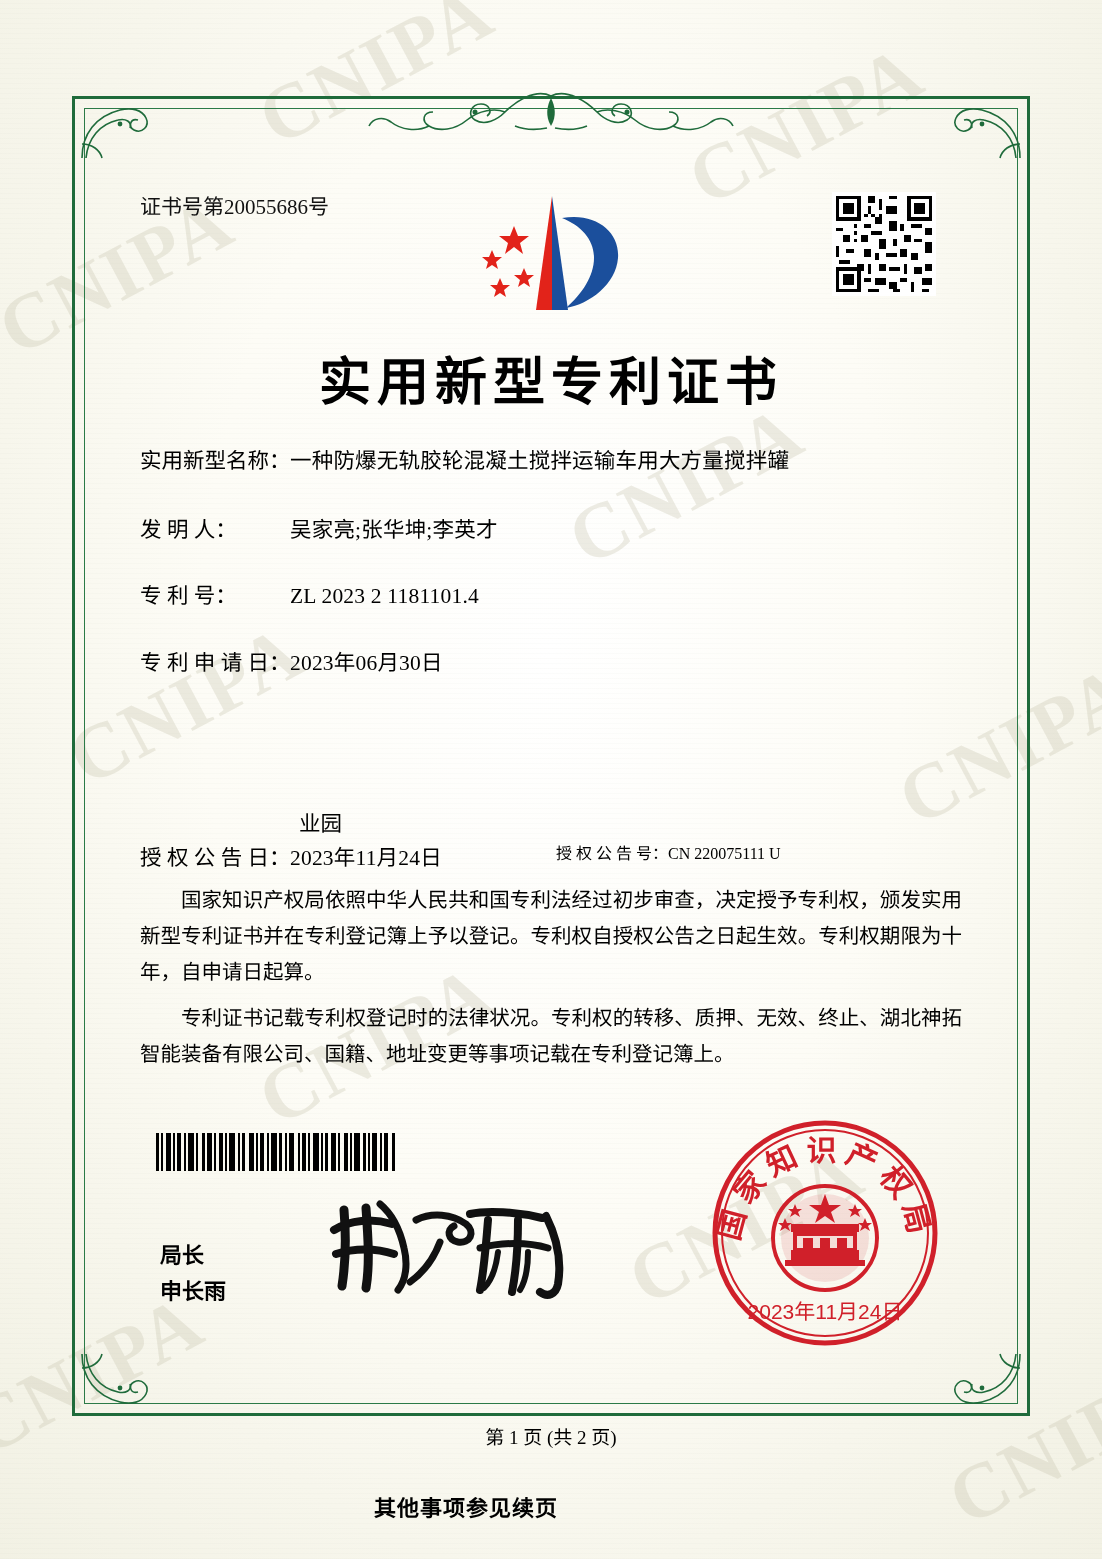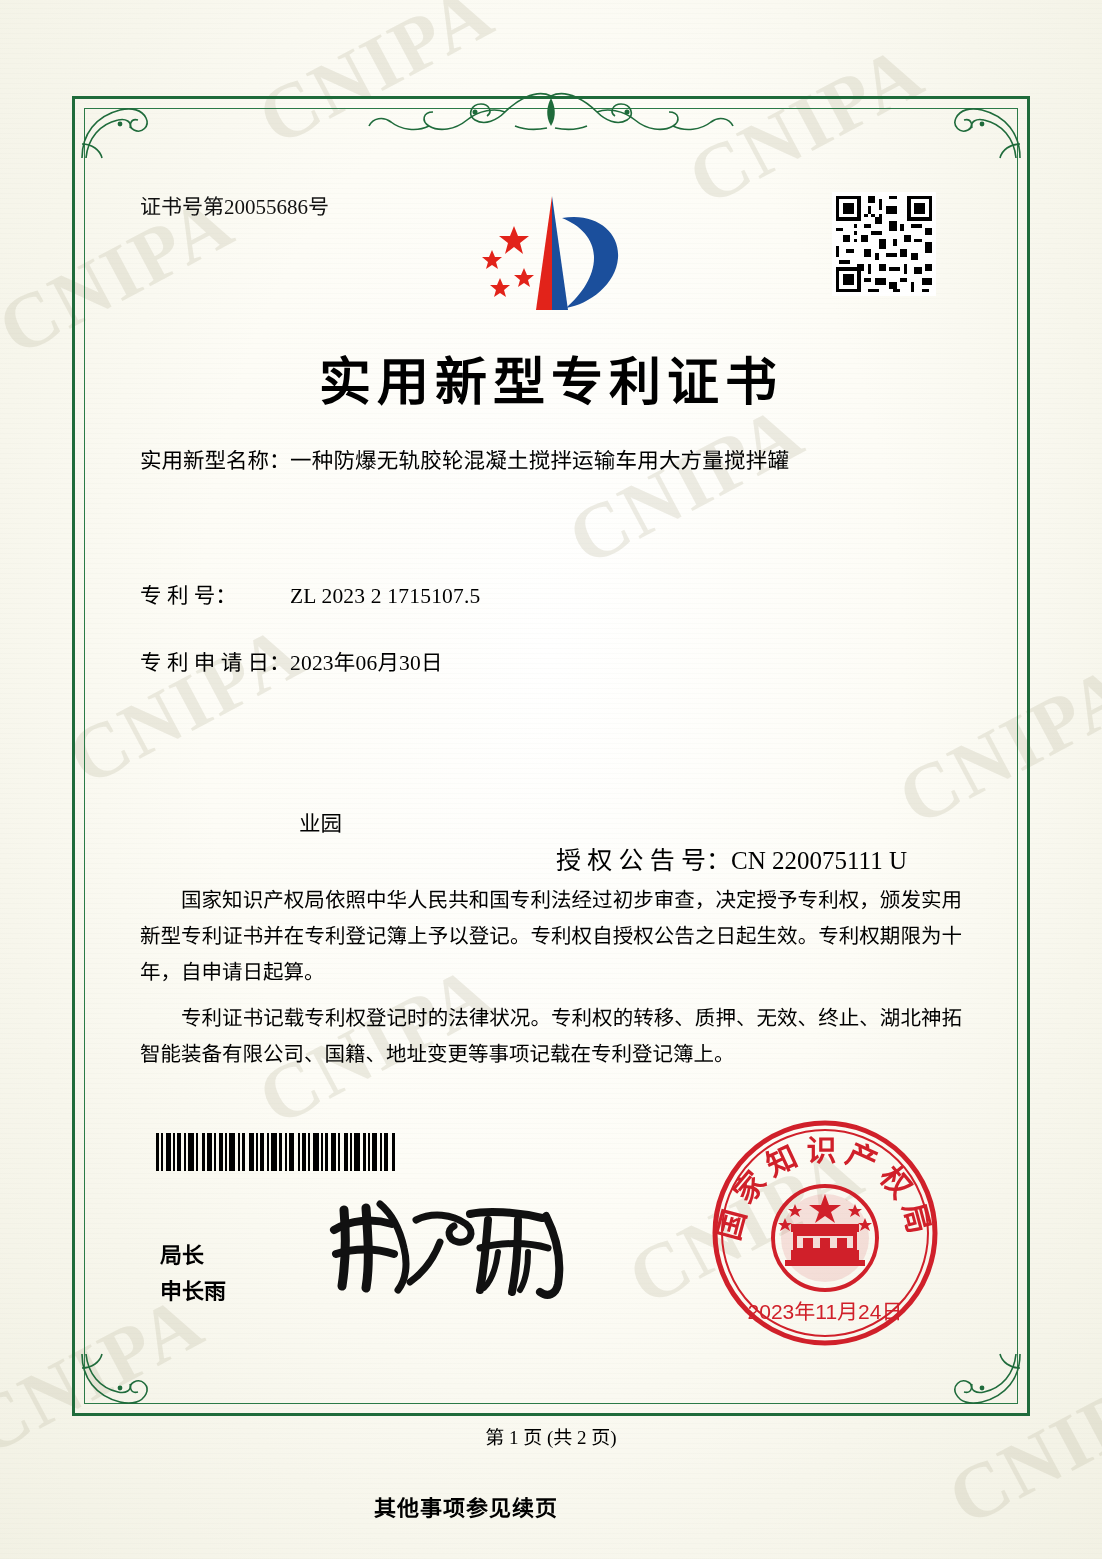--- a/index.html
+++ b/index.html
@@ -146,21 +146,21 @@
   .addr-line2 {
     position: absolute;
     left: 299px; top: 806px;
     font-size: 21.5px;
   }
   .f7 { top: 840px; }
   .f7 .lbl { width: 150px; }
   .pubno {
     position: absolute;
     left: 556px; top: 840px;
-    font-size: 25px;
+    font-size: 16px;
     white-space: nowrap;
   }
 
   
   .para {
     position: absolute;
     left: 140px;
     width: 822px;
     font-size: 20.5px;
     line-height: 36px;
@@ -382,27 +382,33 @@
           <rect x="25" y="27" width="2" height="1"></rect>
       </g>
     </svg>
   </div>
 
   <div class="title">实用新型专利证书</div>
 
   <div class="field f1">
     <span class="lbl">实用新型名称：</span><span class="val">一种防爆无轨胶轮混凝土搅拌运输车用大方量搅拌罐</span>
   </div>
+  <div class="field f2">
+    <span class="lbl">发 明 人：</span><span class="val">吴家亮;张华坤;李英才</span>
+  </div>
   <div class="field f3">
-    <span class="lbl">专 利 号：</span><span class="val">ZL 2023 2 1715107.5</span>
+    <span class="lbl">专 利 号：</span><span class="val">ZL 2023 2 1181101.4</span>
   </div>
   <div class="field f4">
     <span class="lbl">专 利 申 请 日：</span><span class="val">2023年06月30日</span>
   </div>
   <div class="addr-line2">业园</div>
+  <div class="field f7">
+    <span class="lbl">授 权 公 告 日：</span><span class="val">2023年11月24日</span>
+  </div>
   <div class="pubno">
     <span>授 权 公 告 号：</span><span>CN 220075111 U</span>
   </div>
 
   <div class="para p1">国家知识产权局依照中华人民共和国专利法经过初步审查，决定授予专利权，颁发实用新型专利证书并在专利登记簿上予以登记。专利权自授权公告之日起生效。专利权期限为十年，自申请日起算。</div>
   <div class="para p2">专利证书记载专利权登记时的法律状况。专利权的转移、质押、无效、终止、湖北神拓智能装备有限公司、国籍、地址变更等事项记载在专利登记簿上。</div>
 
   <div class="barcode">
     <i style="width:3px"></i>
       <i style="width:2px;background:transparent"></i>

